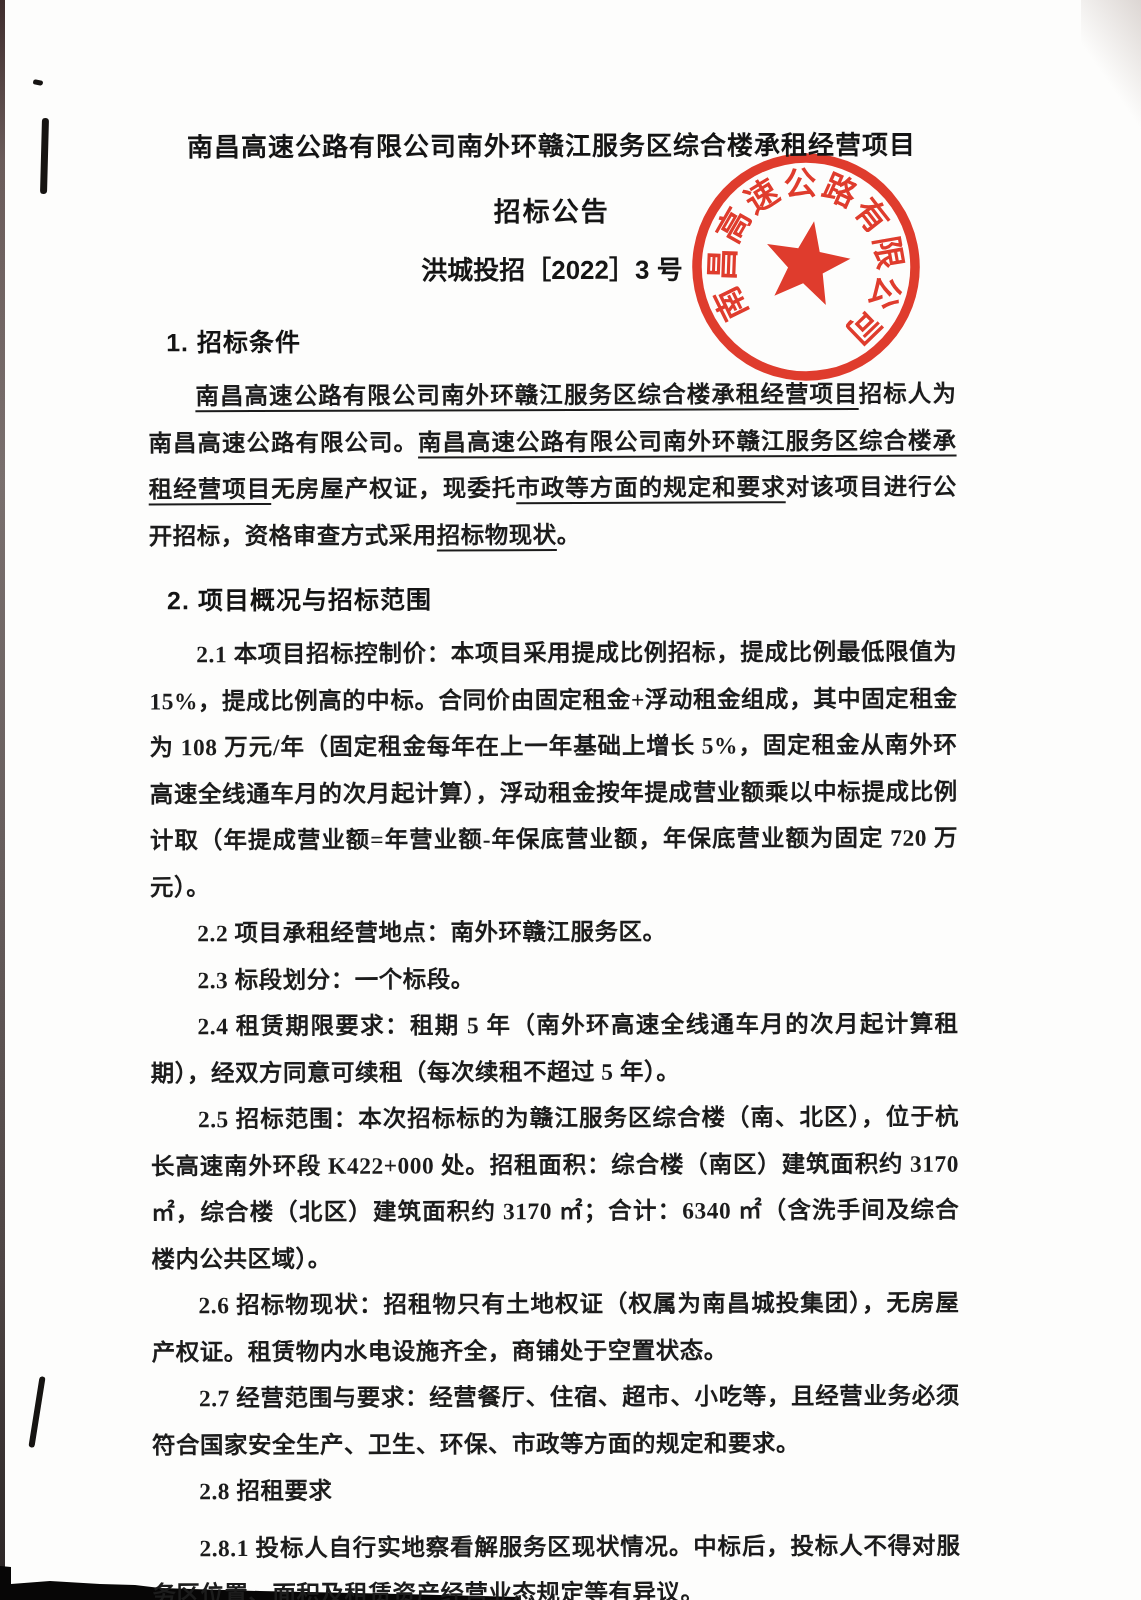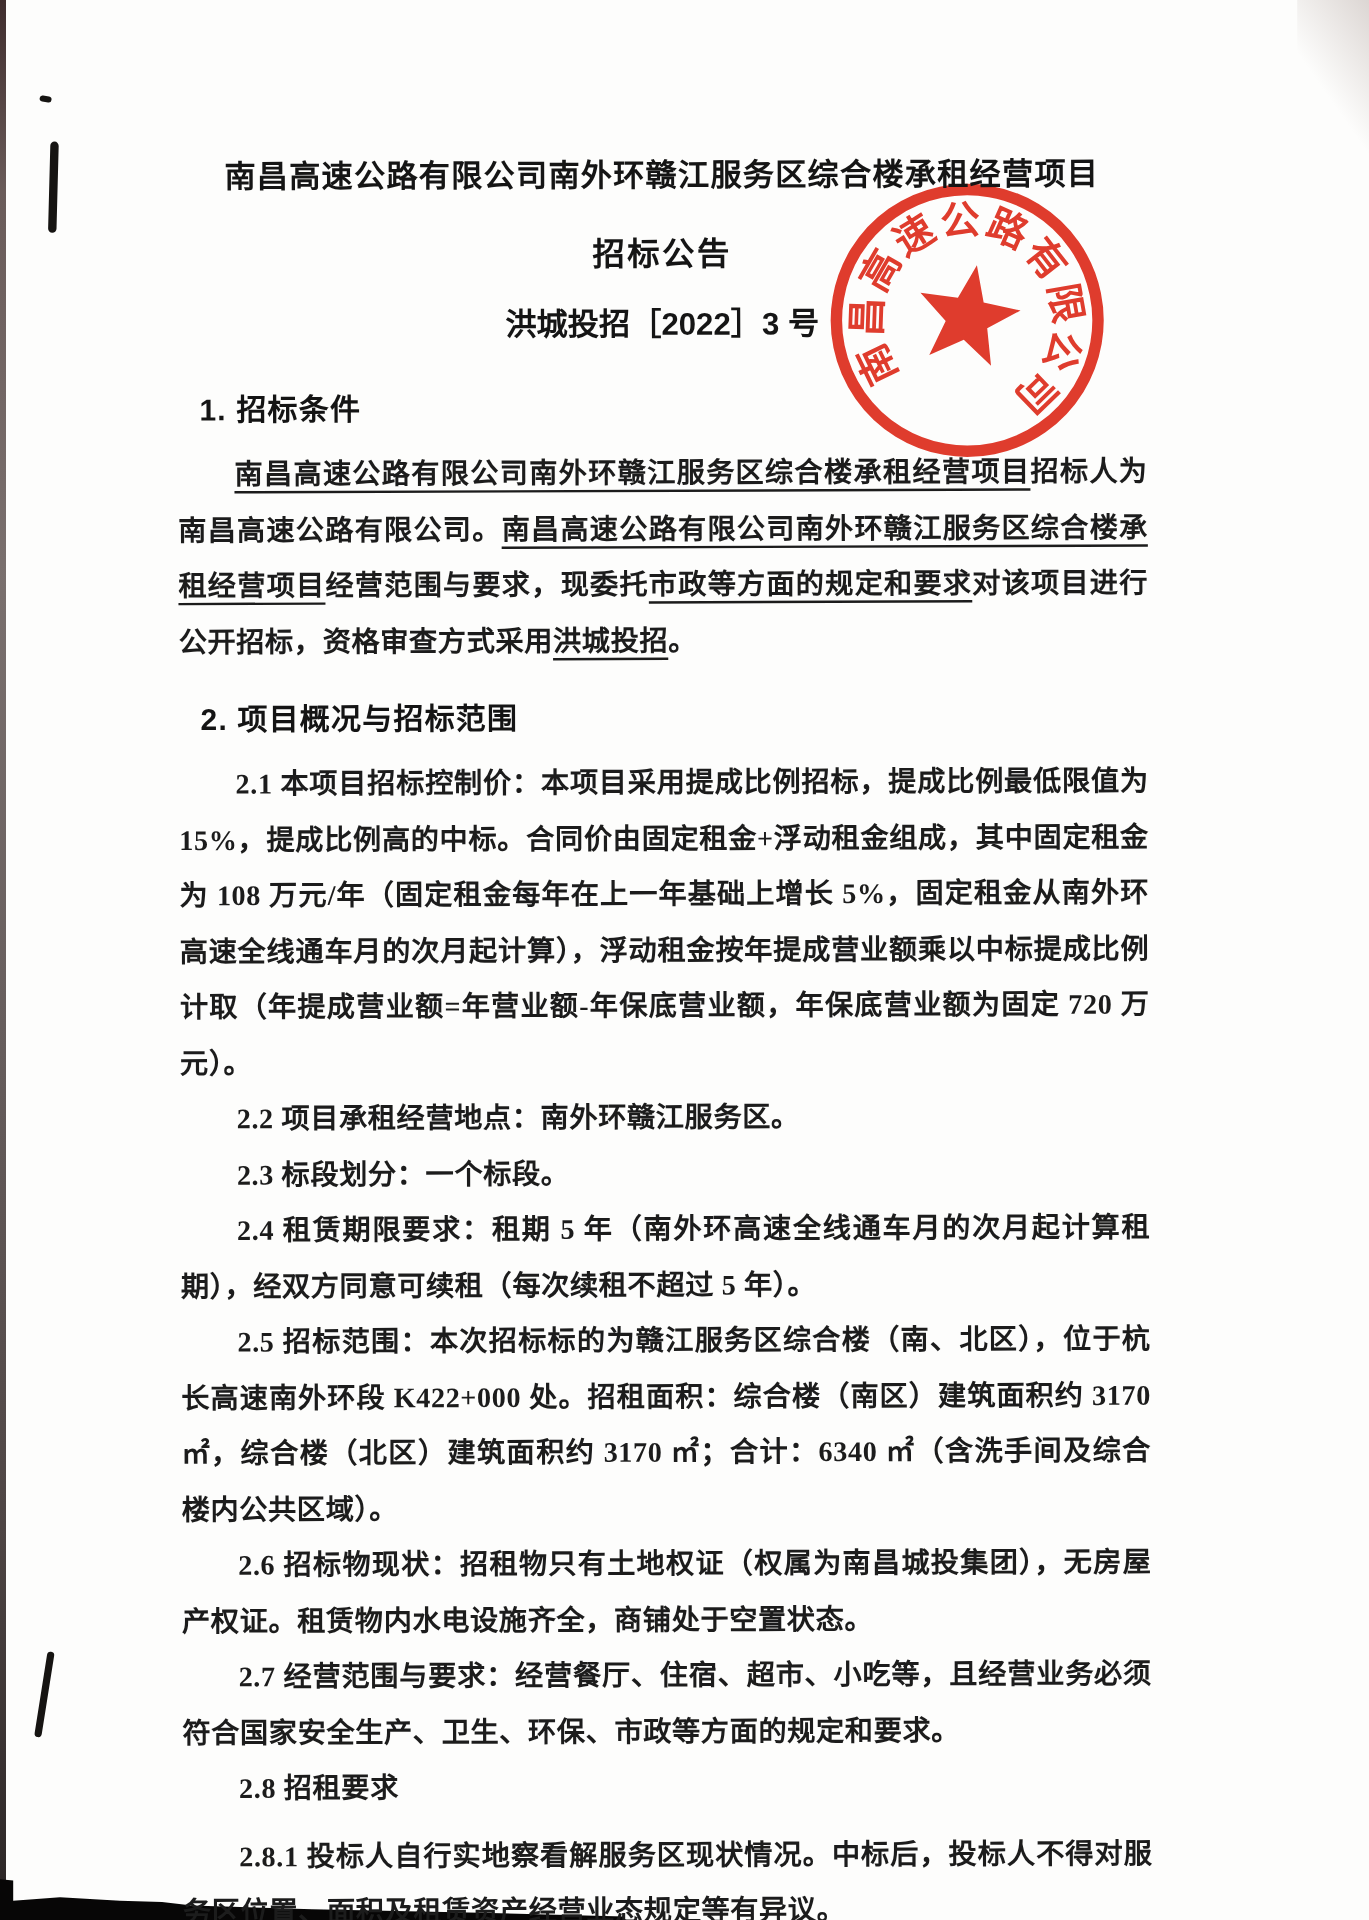--- a/index.html
+++ b/index.html
@@ -108,21 +108,21 @@
       </g>
     </g>
   </svg>
 
   <div class="content">
     <h1 class="doc-title">南昌高速公路有限公司南外环赣江服务区综合楼承租经营项目</h1>
     <div class="doc-subtitle">招标公告</div>
     <div class="doc-number">洪城投招［2022］3 号</div>
 
     <div class="sec-heading">1. 招标条件</div>
-    <p class="para"><span class="u">南昌高速公路有限公司南外环赣江服务区综合楼承租经营项目</span><span>招标人为南昌高速公路有限公司。</span><span class="u">南昌高速公路有限公司南外环赣江服务区综合楼承租经营项目</span><span>经营范围与要求，现委托</span><span class="u">市政等方面的规定和要求</span><span>对该项目进行公开招标，资格审查方式采用</span><span class="u">洪城投招</span><span>。</span></p>
+    <p class="para"><span class="u">南昌高速公路有限公司南外环赣江服务区综合楼承租经营项目</span><span>招标人为南昌高速公路有限公司。</span><span class="u">南昌高速公路有限公司南外环赣江服务区综合楼承租经营项目</span><span>无房屋产权证，现委托</span><span class="u">市政等方面的规定和要求</span><span>对该项目进行公开招标，资格审查方式采用</span><span class="u">招标物现状</span><span>。</span></p>
 
     <div class="sec-heading second">2. 项目概况与招标范围</div>
     <p class="para">2.1 本项目招标控制价：本项目采用提成比例招标，提成比例最低限值为 15%，提成比例高的中标。合同价由固定租金+浮动租金组成，其中固定租金为 108 万元/年（固定租金每年在上一年基础上增长 5%，固定租金从南外环高速全线通车月的次月起计算），浮动租金按年提成营业额乘以中标提成比例计取（年提成营业额=年营业额-年保底营业额，年保底营业额为固定 720 万元）。</p>
     <p class="para tight">2.2 项目承租经营地点：南外环赣江服务区。</p>
     <p class="para tight">2.3 标段划分：一个标段。</p>
     <p class="para tight">2.4 租赁期限要求：租期 5 年（南外环高速全线通车月的次月起计算租期），经双方同意可续租（每次续租不超过 5 年）。</p>
     <p class="para tight">2.5 招标范围：本次招标标的为赣江服务区综合楼（南、北区），位于杭长高速南外环段 K422+000 处。招租面积：综合楼（南区）建筑面积约 3170 ㎡，综合楼（北区）建筑面积约 3170 ㎡；合计：6340 ㎡（含洗手间及综合楼内公共区域）。</p>
     <p class="para tight">2.6 招标物现状：招租物只有土地权证（权属为南昌城投集团），无房屋产权证。租赁物内水电设施齐全，商铺处于空置状态。</p>
     <p class="para tight">2.7 经营范围与要求：经营餐厅、住宿、超市、小吃等，且经营业务必须符合国家安全生产、卫生、环保、市政等方面的规定和要求。</p>
     <p class="para tight">2.8 招租要求</p>

